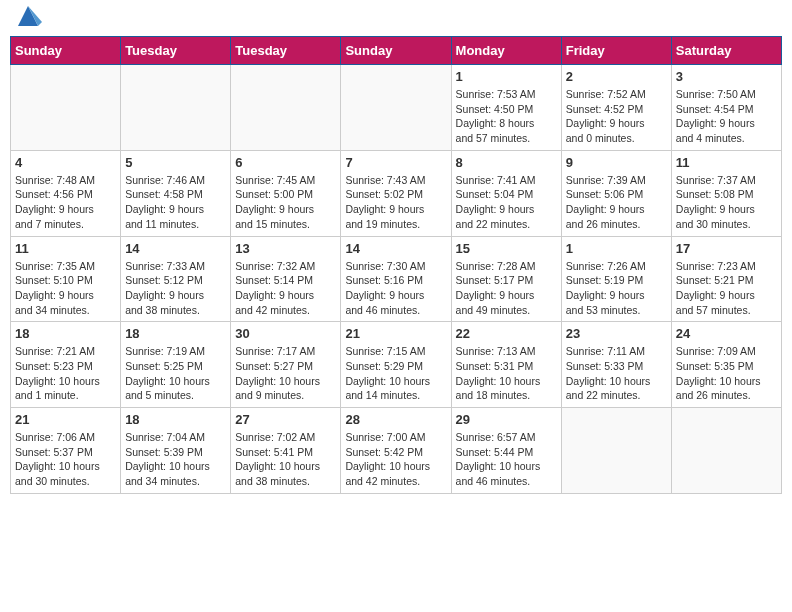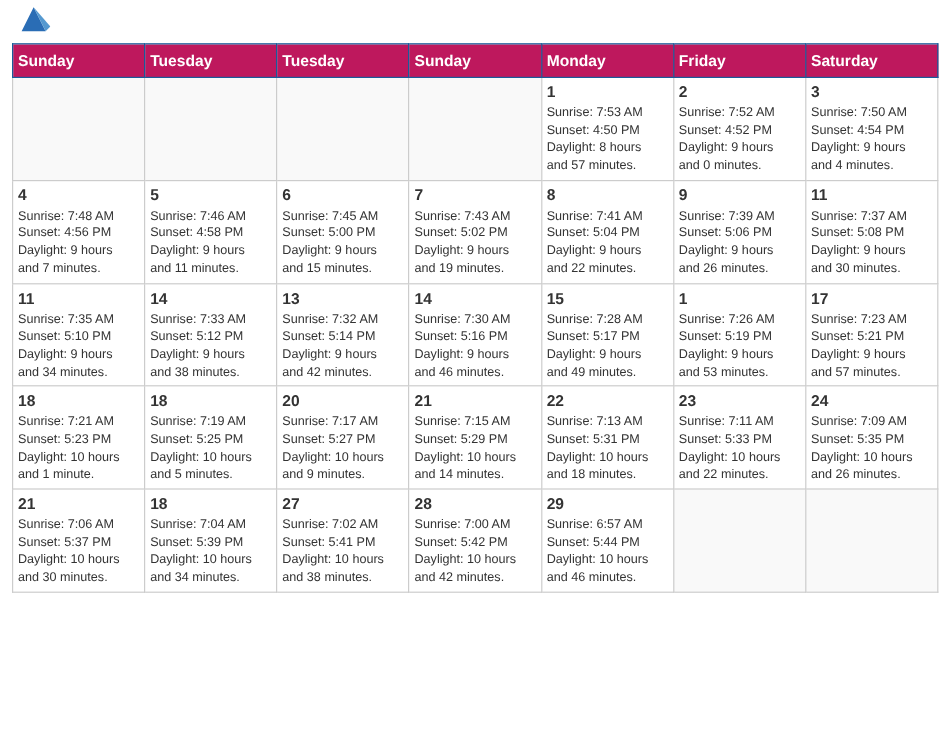--- a/index.html
+++ b/index.html
@@ -198,21 +198,21 @@
       <tr>
         <td>
           <span class="day-num">18</span>
           <div class="day-detail">Sunrise: 7:21 AM<br>Sunset: 5:23 PM<br>Daylight: 10 hours<br>and 1 minute.</div>
         </td>
         <td>
           <span class="day-num">18</span>
           <div class="day-detail">Sunrise: 7:19 AM<br>Sunset: 5:25 PM<br>Daylight: 10 hours<br>and 5 minutes.</div>
         </td>
         <td>
-          <span class="day-num">20</span>
+          <span class="day-num">30</span>
           <div class="day-detail">Sunrise: 7:17 AM<br>Sunset: 5:27 PM<br>Daylight: 10 hours<br>and 9 minutes.</div>
         </td>
         <td>
           <span class="day-num">21</span>
           <div class="day-detail">Sunrise: 7:15 AM<br>Sunset: 5:29 PM<br>Daylight: 10 hours<br>and 14 minutes.</div>
         </td>
         <td>
           <span class="day-num">22</span>
           <div class="day-detail">Sunrise: 7:13 AM<br>Sunset: 5:31 PM<br>Daylight: 10 hours<br>and 18 minutes.</div>
         </td>

